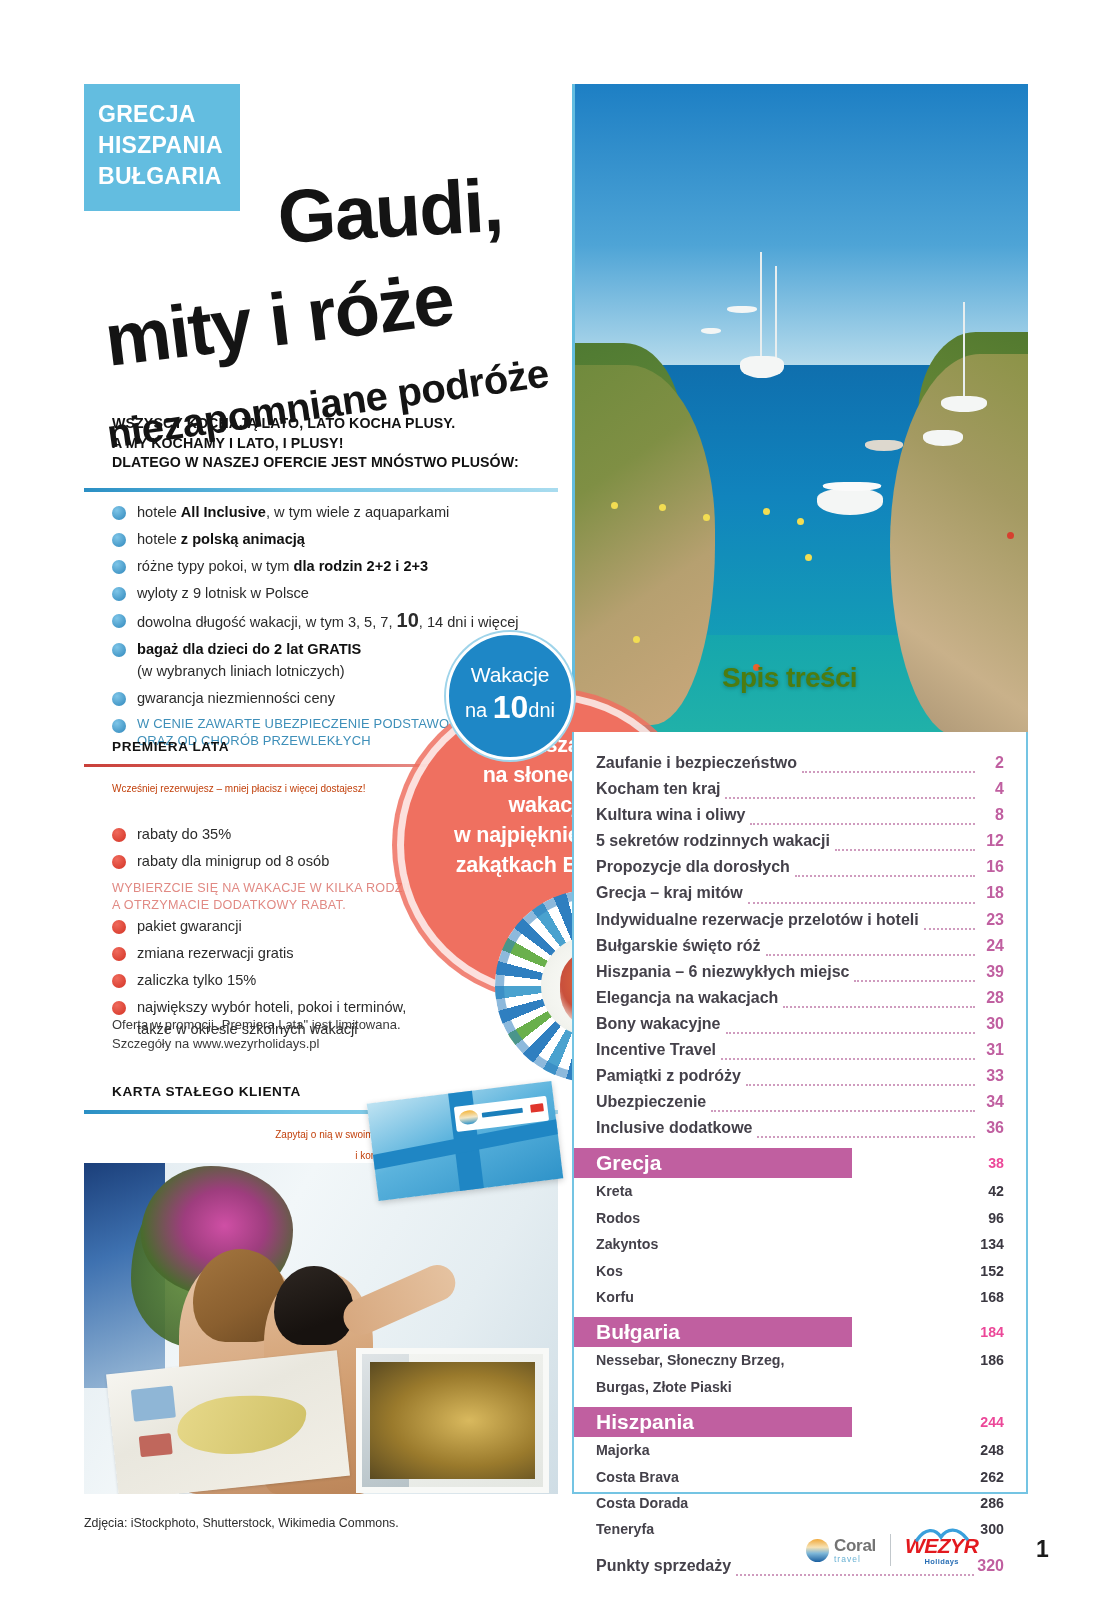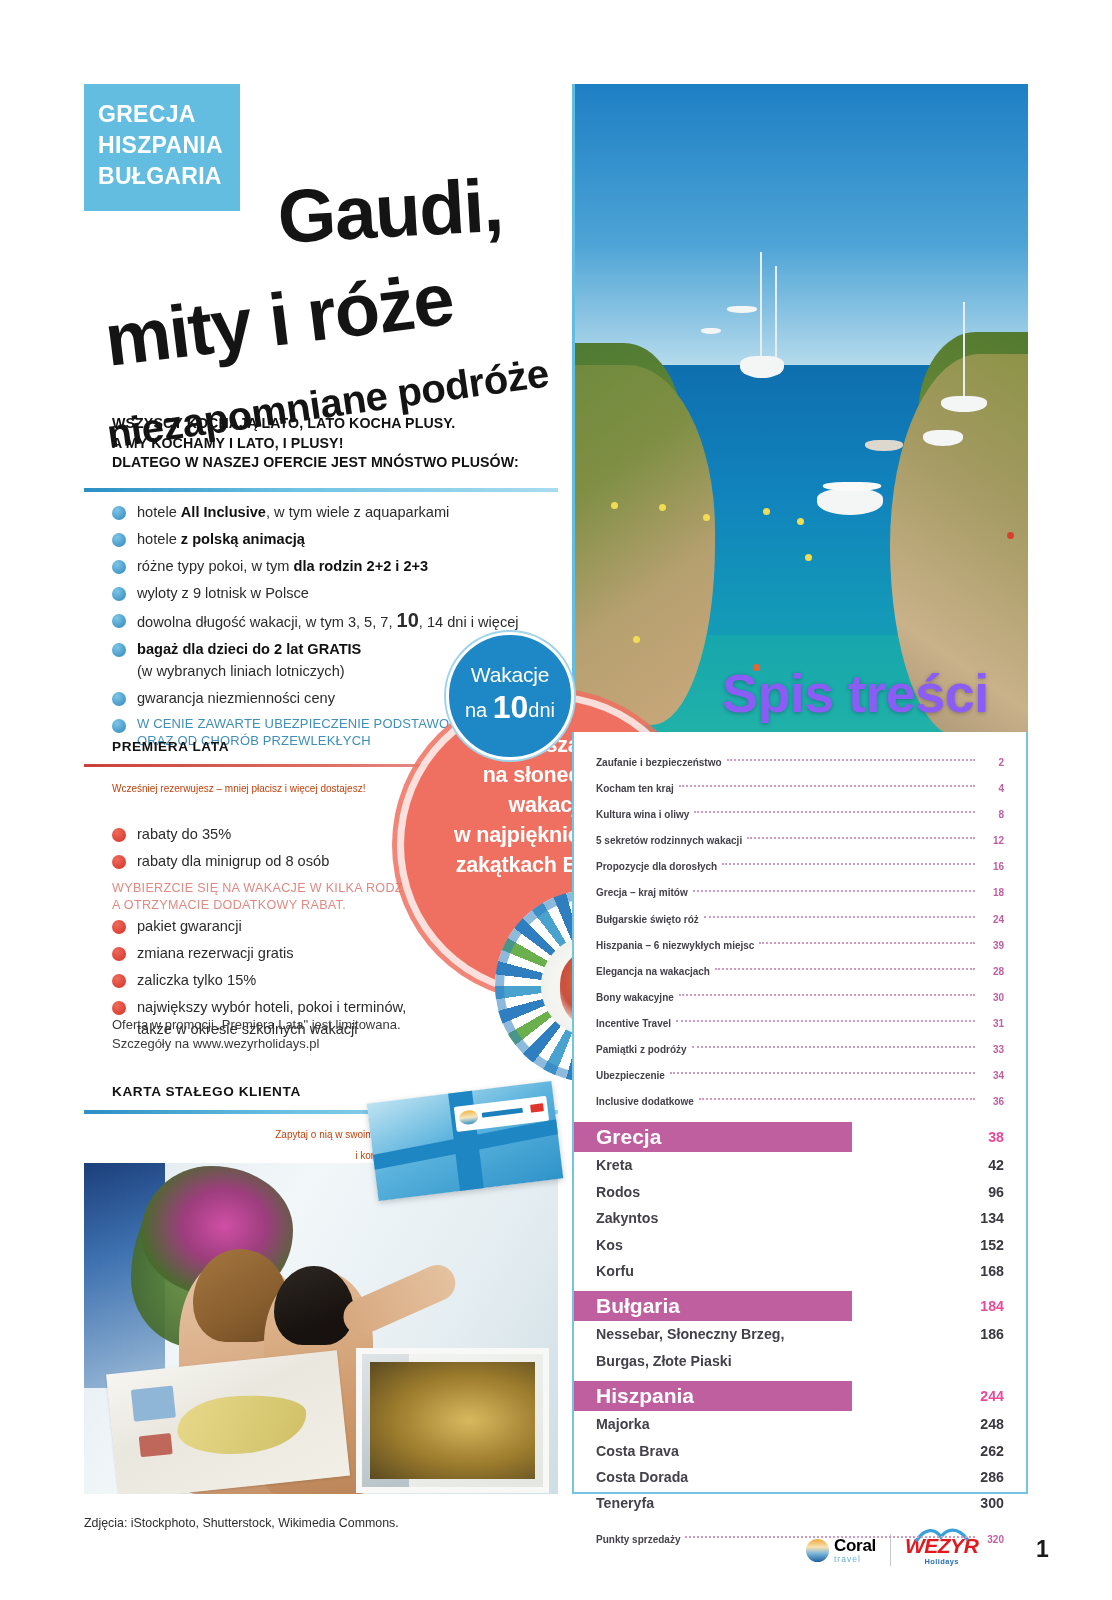--- a/index.html
+++ b/index.html
@@ -308,23 +308,23 @@
     width: 7px; height: 7px;
     border-radius: 50%;
     background: #f2dd52;
   }
 
   
   .spis-title {
     position: absolute;
     left: 722px;
     top: 662px;
-    font-size: 54px;
-    font-weight: bold;
-    color: #8b5cf6;
+    font-size: 28px;
+    font-weight: bold;
+    color: #4d7c0f;
     letter-spacing: -0.6px;
     z-index: 18;
     text-shadow: 0 1px 4px rgba(0,0,0,0.28);
   }
 
   
   .toc {
     position: absolute;
     left: 572px;
     top: 732px;
@@ -336,22 +336,22 @@
     box-sizing: border-box;
     z-index: 16;
   }
   .toc-inner {
     position: absolute;
     left: 0; top: 0; right: 0; bottom: 0;
     padding: 18px 22px 0 22px;
   }
   .toc-row {
     display: flex;
-    align-items: center;
-    font-size: 10px;
+    align-items: flex-end;
+    font-size: 16px;
     font-weight: bold;
     color: #44414a;
     line-height: 26.1px;
   }
   .toc-row .lbl { white-space: nowrap; }
   .toc-row .leader {
     flex: 1;
     margin: 0 3px 0 5px;
     border-bottom: 2px dotted #cf9bbe;
     position: relative;
@@ -551,21 +551,21 @@
     display: flex;
     align-items: center;
     gap: 0;
   }
   .coral-logo { display: flex; align-items: center; gap: 5px; }
   .coral-mark {
     width: 23px; height: 23px; border-radius: 50%;
     background: linear-gradient(to bottom, #f0a93b 0%, #f6e2b4 36%, #7fb8d9 62%, #1a5fa0 100%);
   }
   .coral-txt { line-height: 1; }
-  .coral-txt .c1 { font-size: 17px; font-weight: bold; color: #000000; letter-spacing:-0.3px; }
+  .coral-txt .c1 { font-size: 17px; font-weight: bold; color: #737373; letter-spacing:-0.3px; }
   .coral-txt .c2 { font-size: 8.5px; color: #6ab2d4; letter-spacing: 1px; display:block; margin-top:1px; }
   .logo-div { width: 1px; height: 32px; background: #c2c8cc; margin: 0 14px; }
   .wezyr-logo { position: relative; text-align: center; }
   .wezyr-wave {
     position: absolute; left: 50%; top: -9px; transform: translateX(-50%);
     width: 54px; height: 16px;
   }
   .wezyr-txt {
     font-size: 21px; font-weight: bold; color: #e3191e;
     letter-spacing: -0.5px; font-style: italic; line-height: 1;
@@ -649,20 +649,25 @@
           <span class="lbl">Propozycje dla dorosłych</span>
           <span class="leader"></span>
           <span class="pg">16</span>
         </div>
         <div class="toc-row">
           <span class="lbl">Grecja – kraj mitów</span>
           <span class="leader"></span>
           <span class="pg">18</span>
         </div>
         <div class="toc-row">
+          <span class="lbl">Indywidualne rezerwacje przelotów i hoteli</span>
+          <span class="leader"></span>
+          <span class="pg">23</span>
+        </div>
+        <div class="toc-row">
           <span class="lbl">Bułgarskie święto róż</span>
           <span class="leader"></span>
           <span class="pg">24</span>
         </div>
         <div class="toc-row">
           <span class="lbl">Hiszpania – 6 niezwykłych miejsc</span>
           <span class="leader"></span>
           <span class="pg">39</span>
         </div>
         <div class="toc-row">

